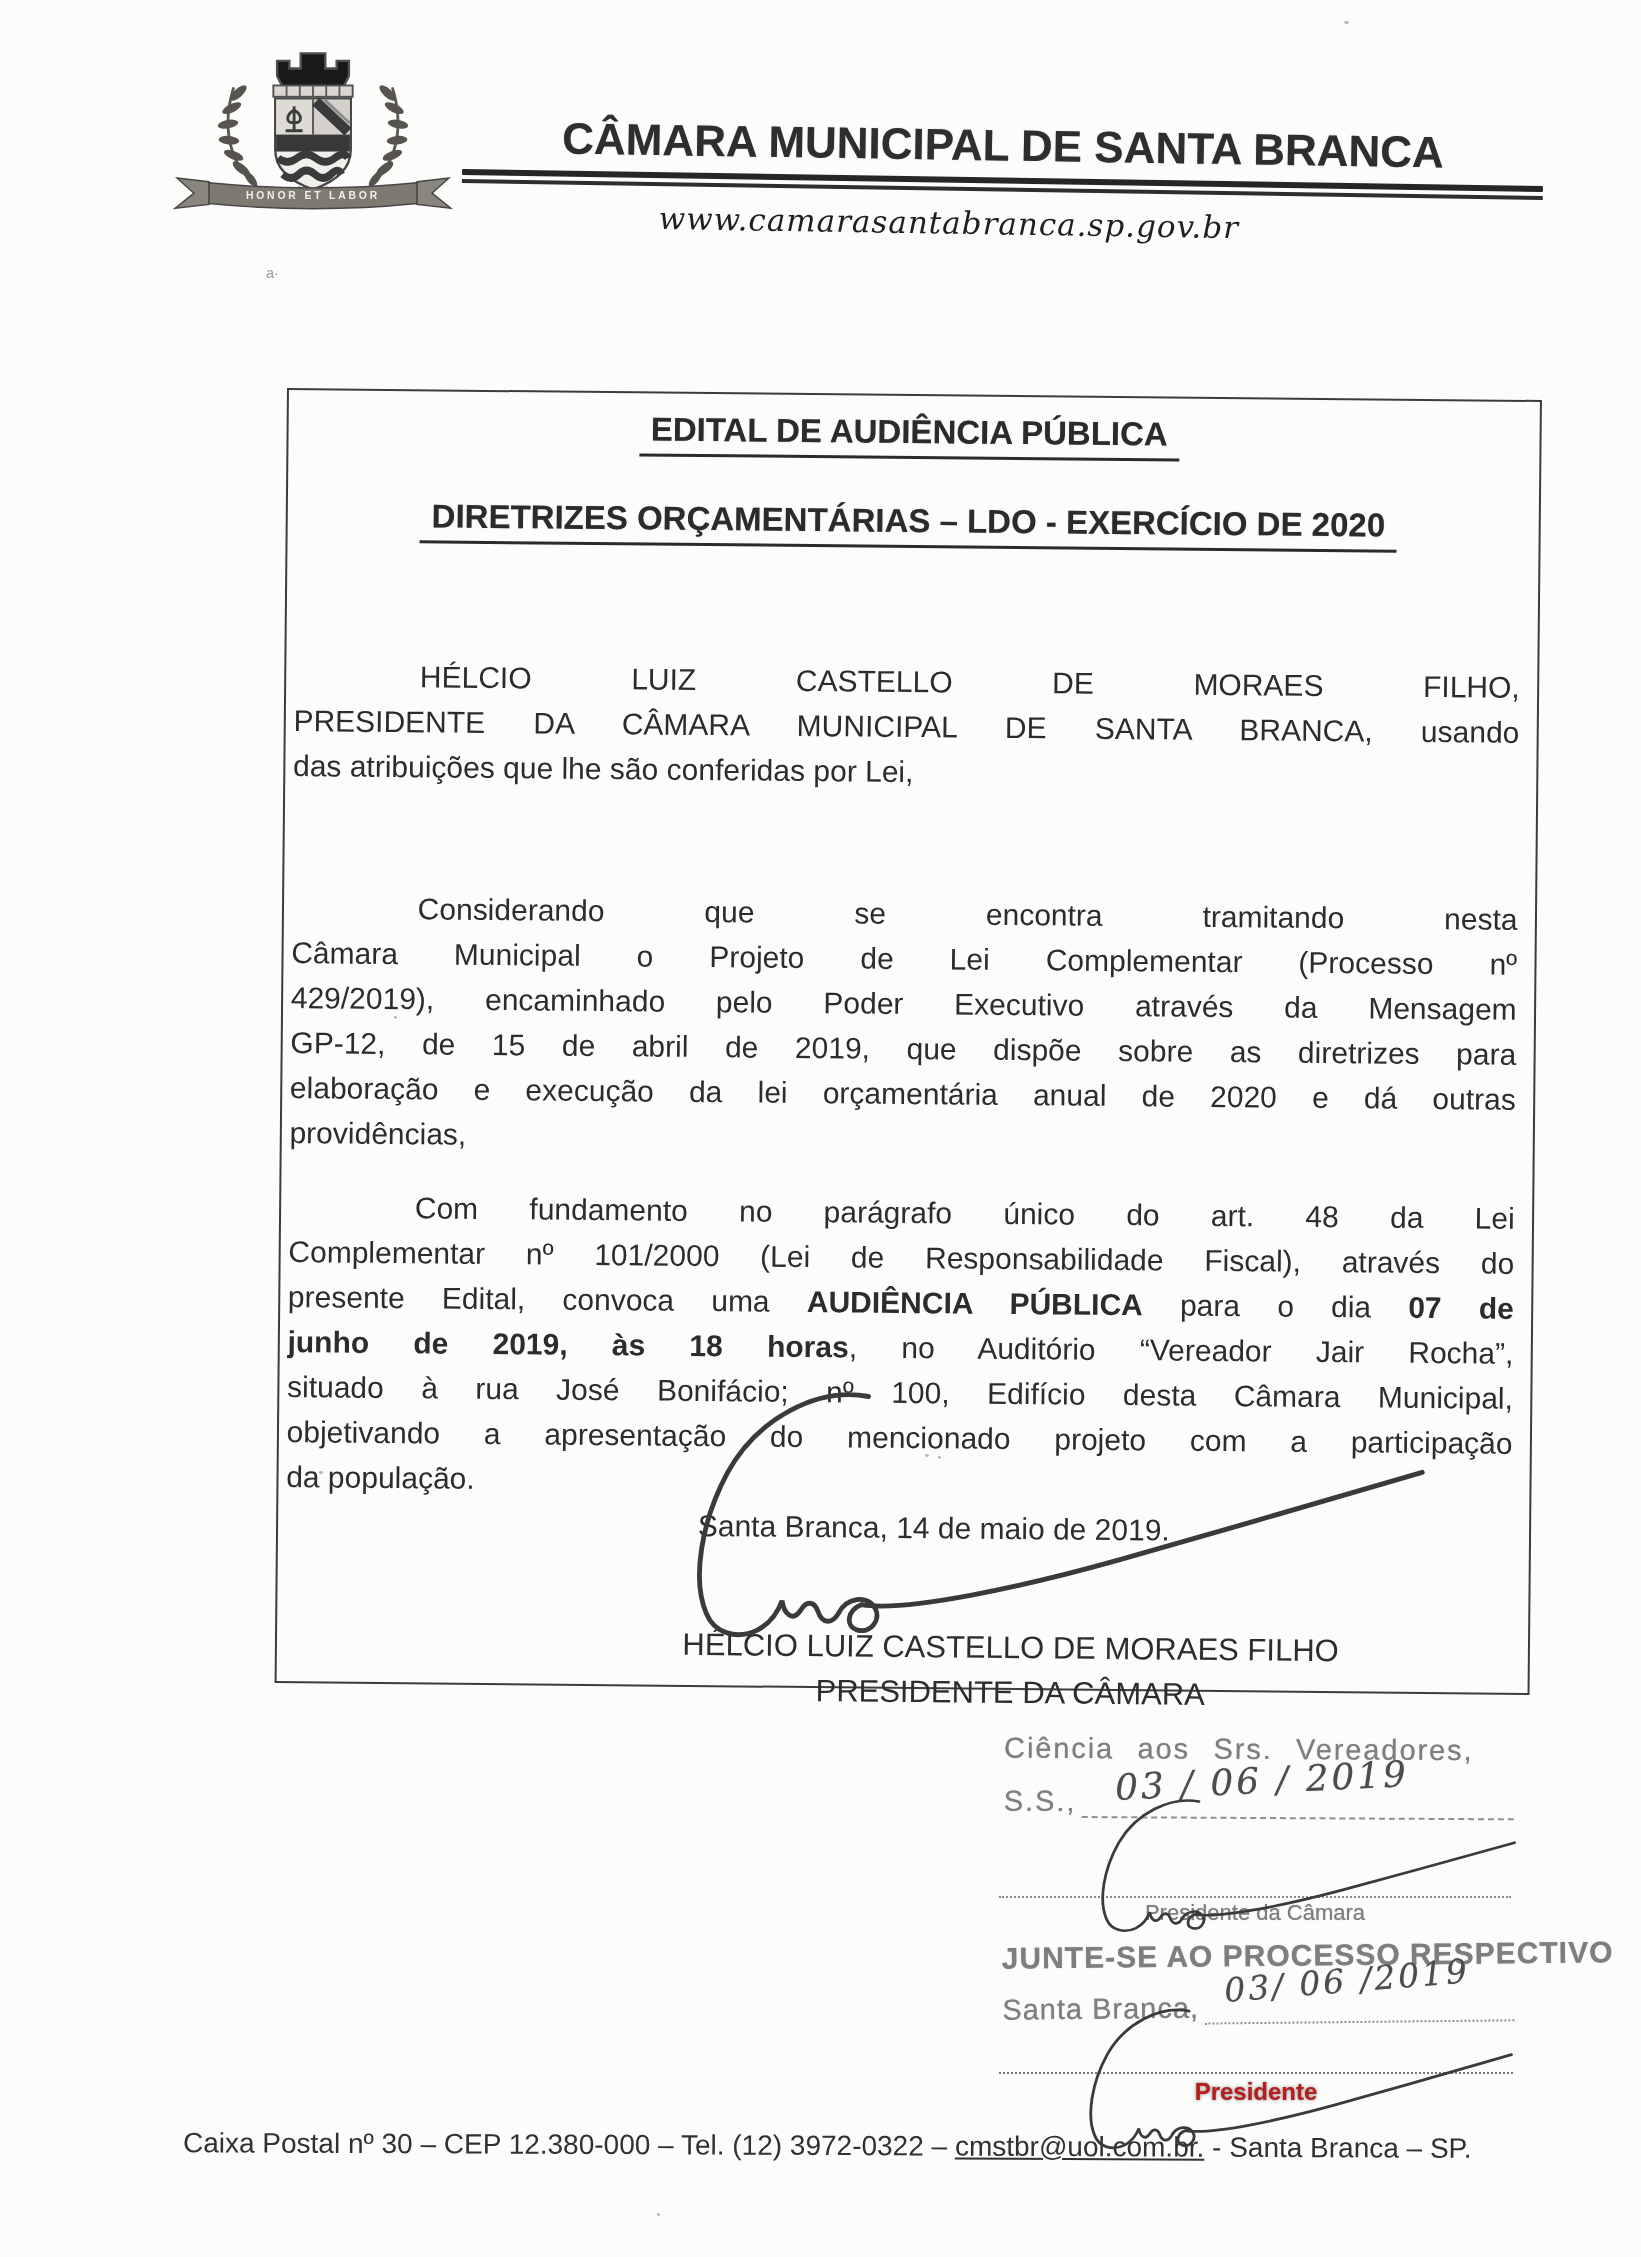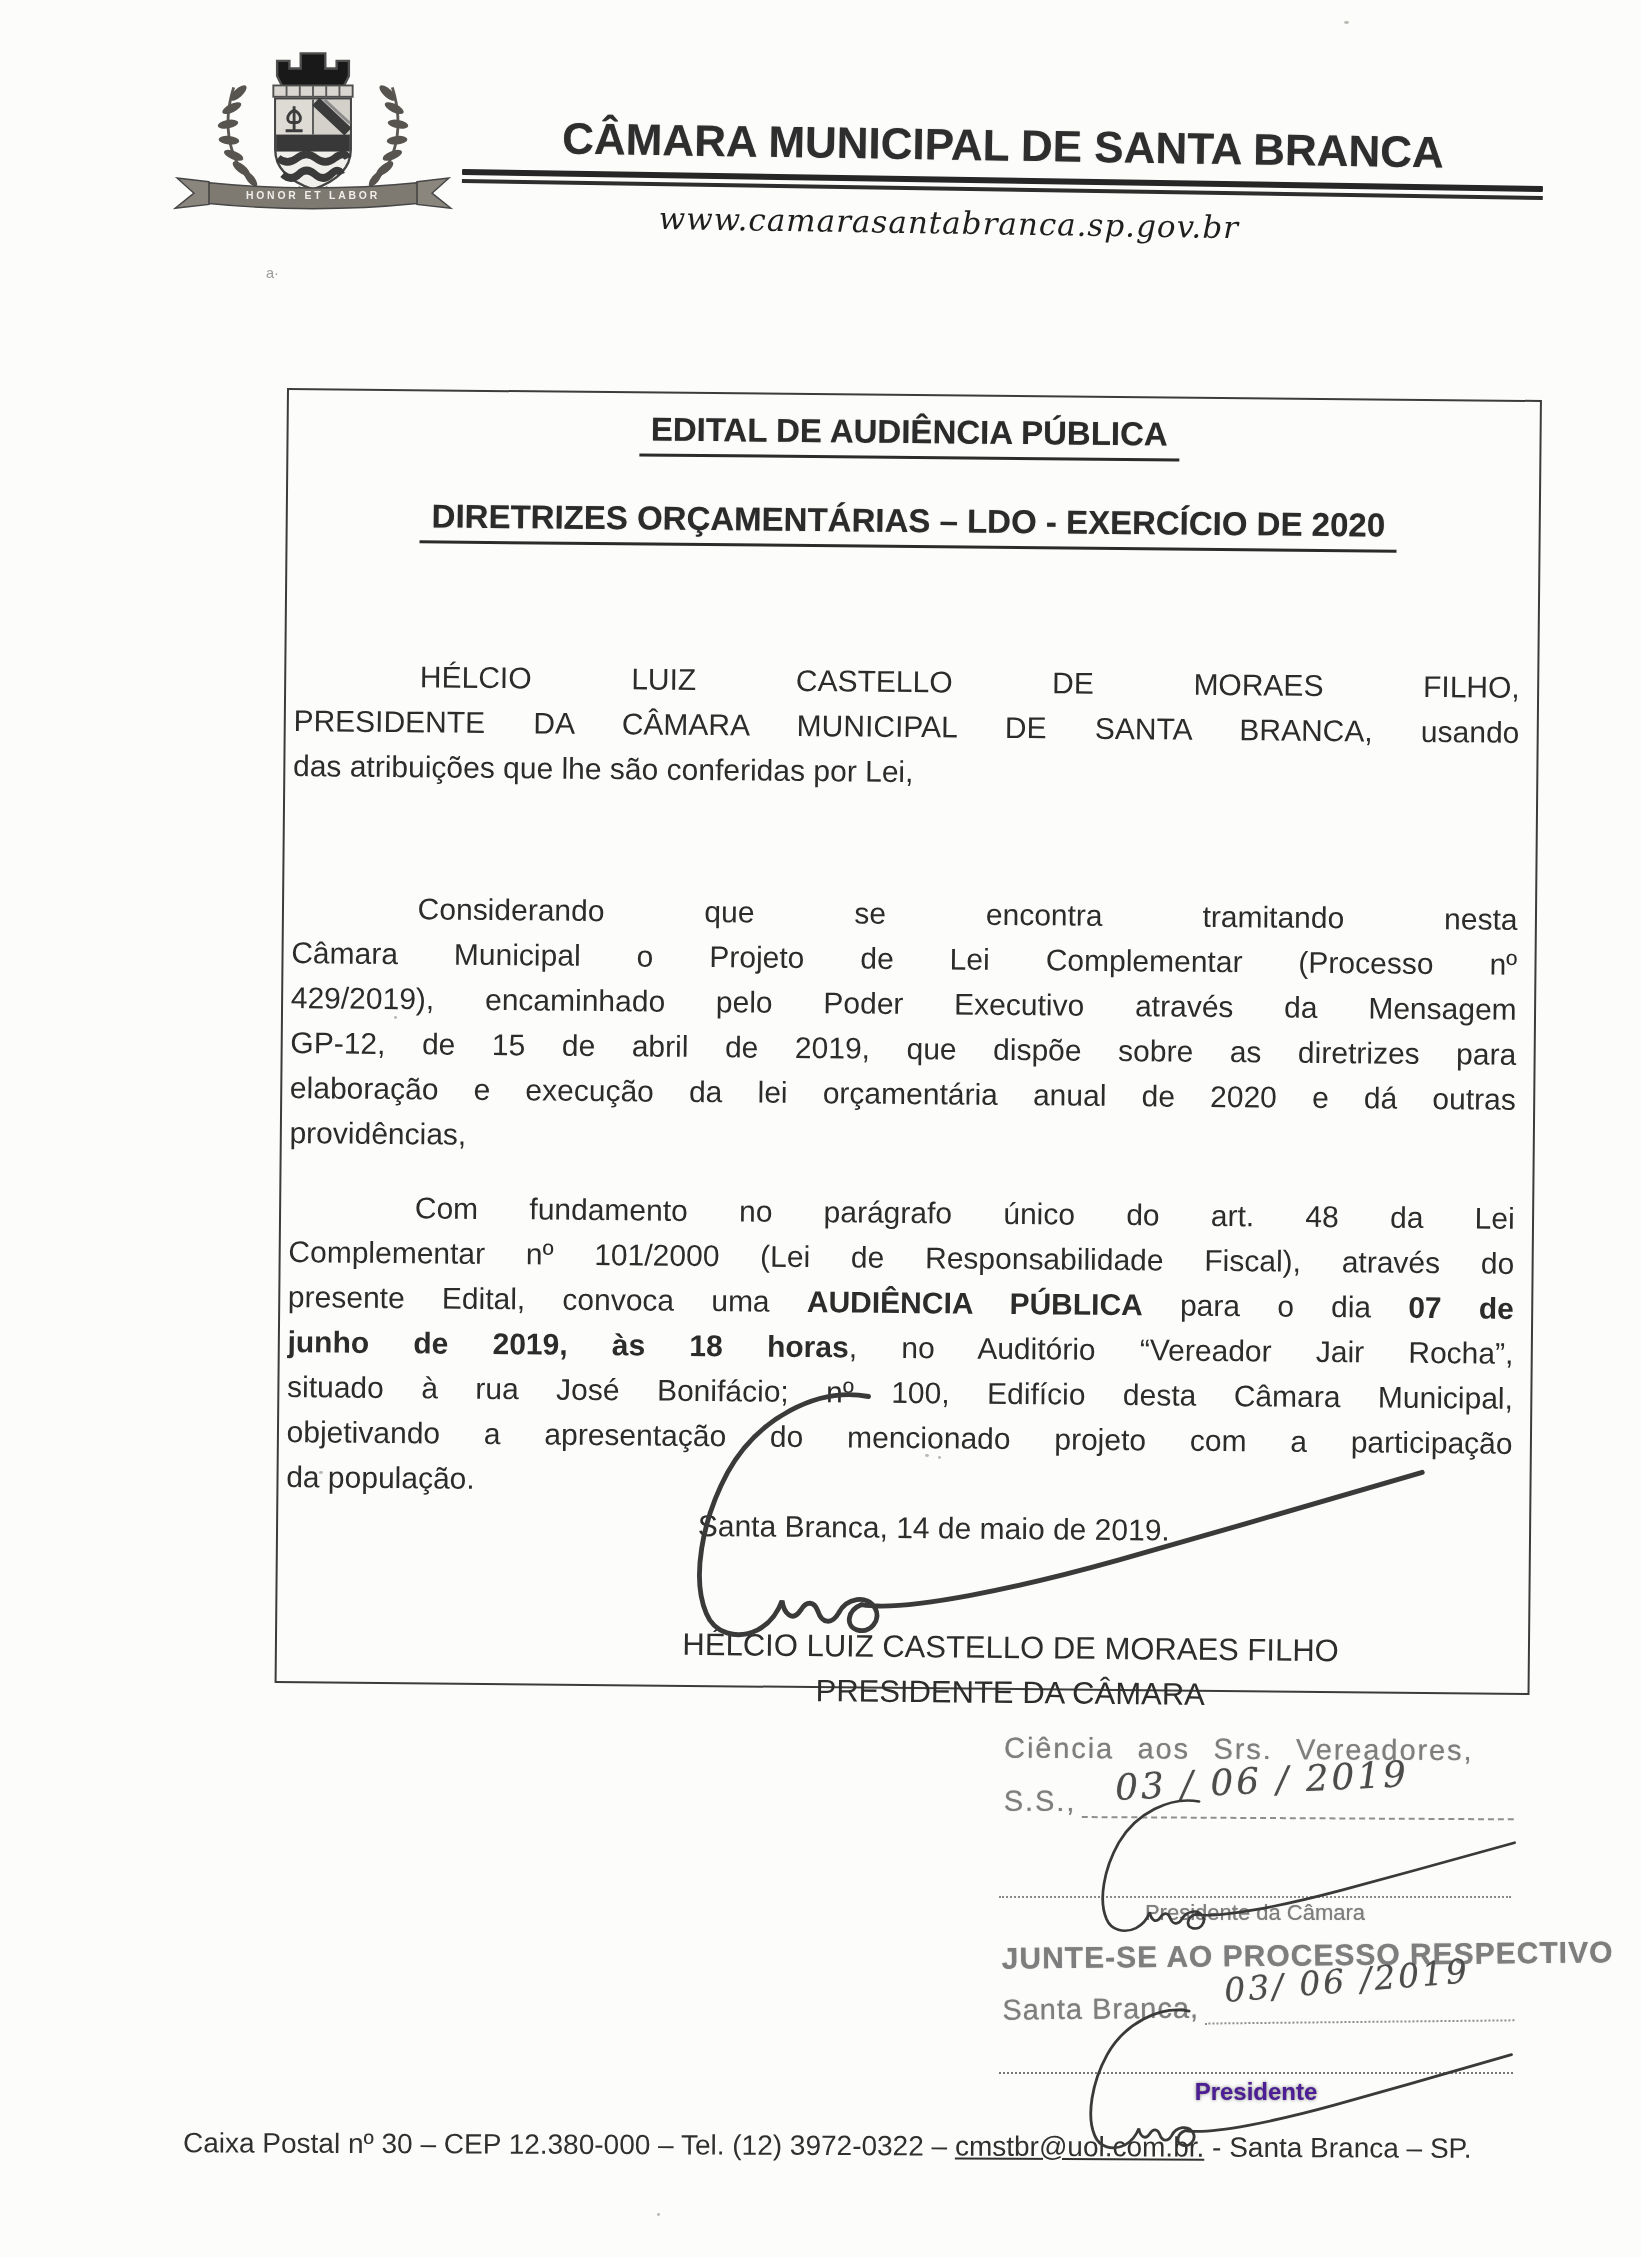--- a/index.html
+++ b/index.html
@@ -90,21 +90,21 @@
   #sigline1{left:999px;top:1896px;width:512px;}
   #sigline1 .lbl{font-size:22px;margin-top:1.9px;}
   #stamp-junte{left:1002px;top:1939px;width:512px;transform:rotate(-0.6deg);}
   #stamp-junte .s-line1{font-size:30px;font-weight:bold;letter-spacing:1px;white-space:nowrap;}
   #stamp-junte .s-prefix{letter-spacing:1px;}
   #stamp-junte .w-line{border-bottom:2.9px dotted #8f8f8f;height:39px;}
   #stamp-junte .handw{font-size:33px;top:-21px;left:19.3px;transform:rotate(-4deg);}
   #sigline2{left:999px;top:2072px;width:514px;border-top-color:#777;}
   #sigline2 .lbl{
     font-size:24px;font-weight:bold;margin-top:3.9px;
-    color:#4c1d95;text-shadow:0 0 3.9px #8a8a8a,0 0 1px #9a9a9a;
+    color:#b91c1c;text-shadow:0 0 3.9px #8a8a8a,0 0 1px #9a9a9a;
   }
 
   
   #footer{
     left:183px;top:2130px;width:1274px;text-align:center;
     font-size:28px;color:#303030;white-space:nowrap;
     transform:rotate(0.25deg);
   }
   #footer .email{text-decoration:underline;}
 

